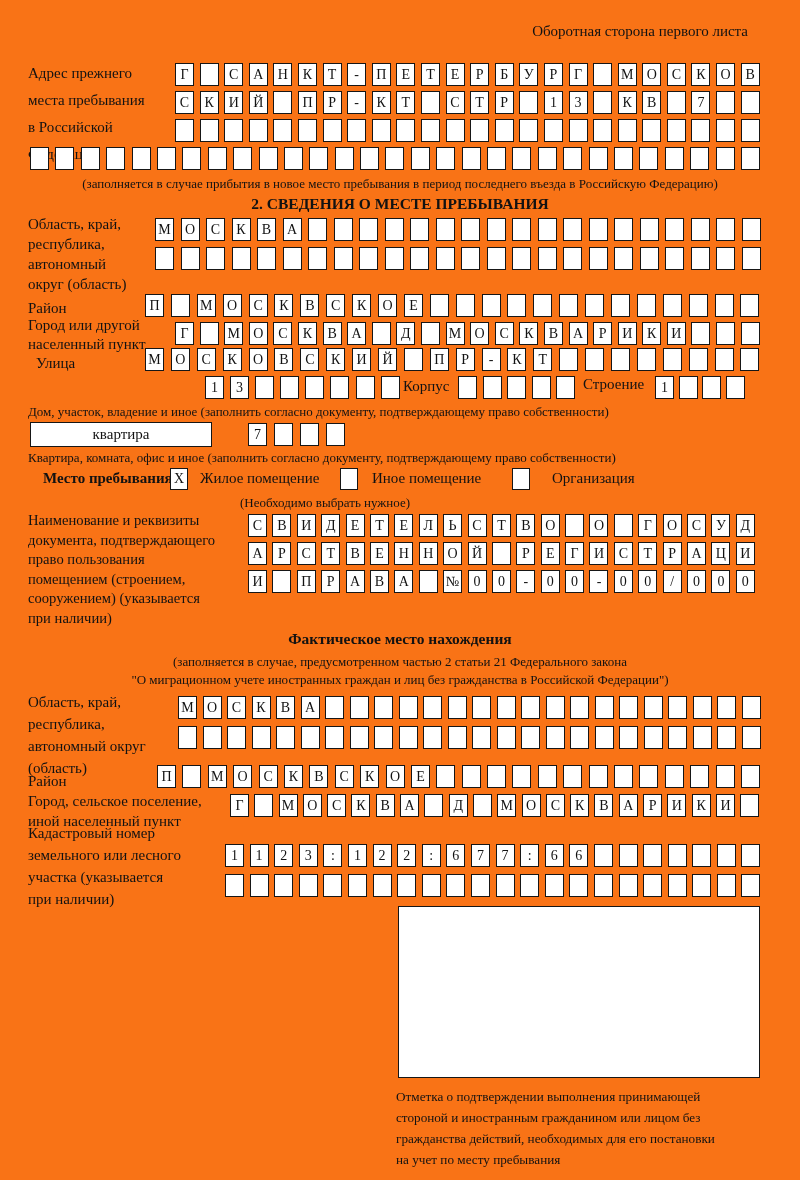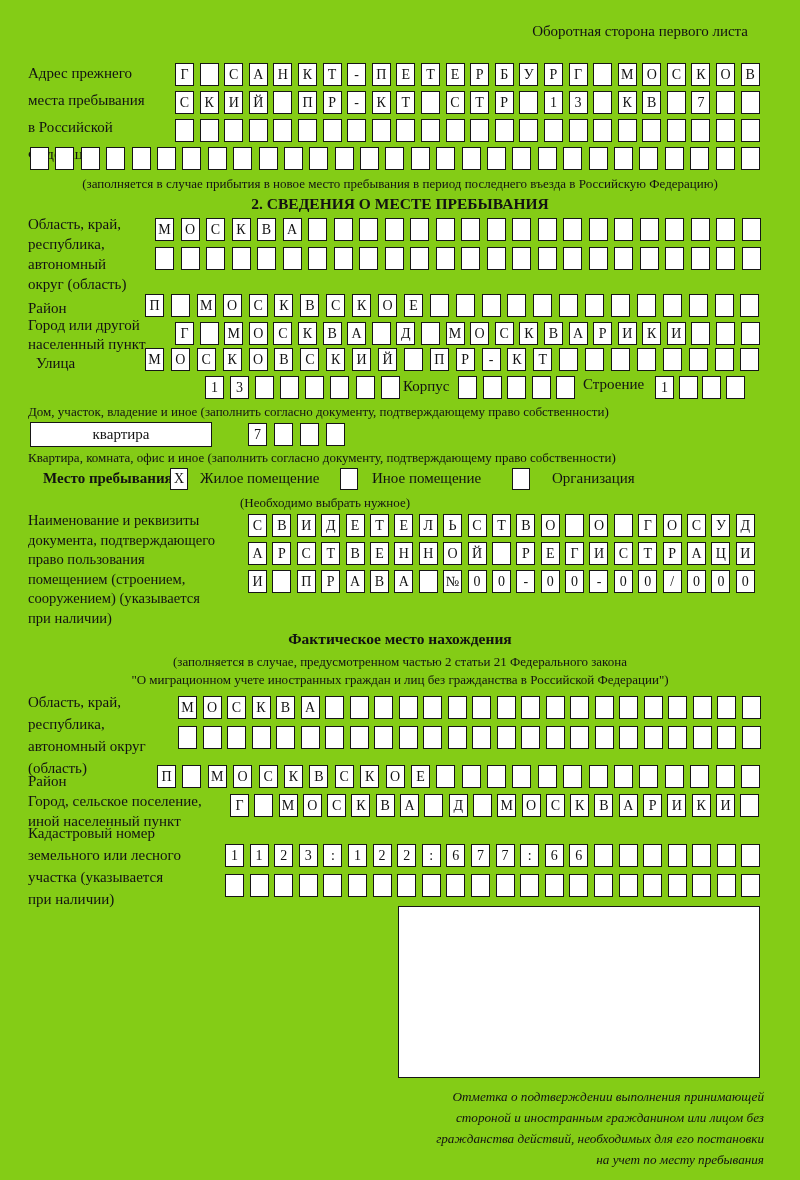--- a/index.html
+++ b/index.html
@@ -1,17 +1,17 @@
 <!DOCTYPE html>
 <html><head>
 <meta charset="utf-8">
 <style>
   html,body{margin:0;padding:0;background:#e8e8e8;}
   .page{
-    position:relative;width:800px;height:1180px;background:#84cc16;
+    position:relative;width:800px;height:1180px;background:#f97316;
     font-family:"Liberation Serif","DejaVu Serif",serif;color:#121212;
     margin:0 auto;overflow:hidden;
   }
   .hdr{position:absolute;top:23px;right:52px;font-size:15px;}
   .lbl{position:absolute;font-size:15px;white-space:pre-line;line-height:27px;}
   .lbl.lh20{line-height:20px;}
   .lbl.lh19{line-height:19px;}
   .lbl.lh22{line-height:22px;}
   .boxrow{position:absolute;display:flex;}
   .cell{
@@ -25,21 +25,21 @@
   .fieldbox{
     position:absolute;border:1.6px solid #161616;box-sizing:border-box;
     display:flex;align-items:center;justify-content:center;font-size:15px;background:#fff;
   }
   .chk{
     position:absolute;width:18px;height:22px;border:1.6px solid #161616;box-sizing:border-box;
     display:flex;align-items:center;justify-content:center;font-size:14px;background:#fff;
   }
   .opt{position:absolute;font-size:15px;}
   .stamp{position:absolute;border:1.8px solid #161616;box-sizing:border-box;background:#fff;}
-  .stampnote{position:absolute;font-size:13.2px;text-align:right;line-height:21px;white-space:pre-line;font-style:italic;}
+  .stampnote{position:absolute;font-size:13.2px;text-align:left;line-height:21px;white-space:pre-line;}
   .notelines{white-space:pre-line;line-height:17.5px;}
 </style>
 </head>
 <body>
 
 <div class="page">
 
   <div class="hdr">Оборотная сторона первого листа</div>
 
   <div class="lbl" style="left:28px;top:60px;">Адрес прежнего

